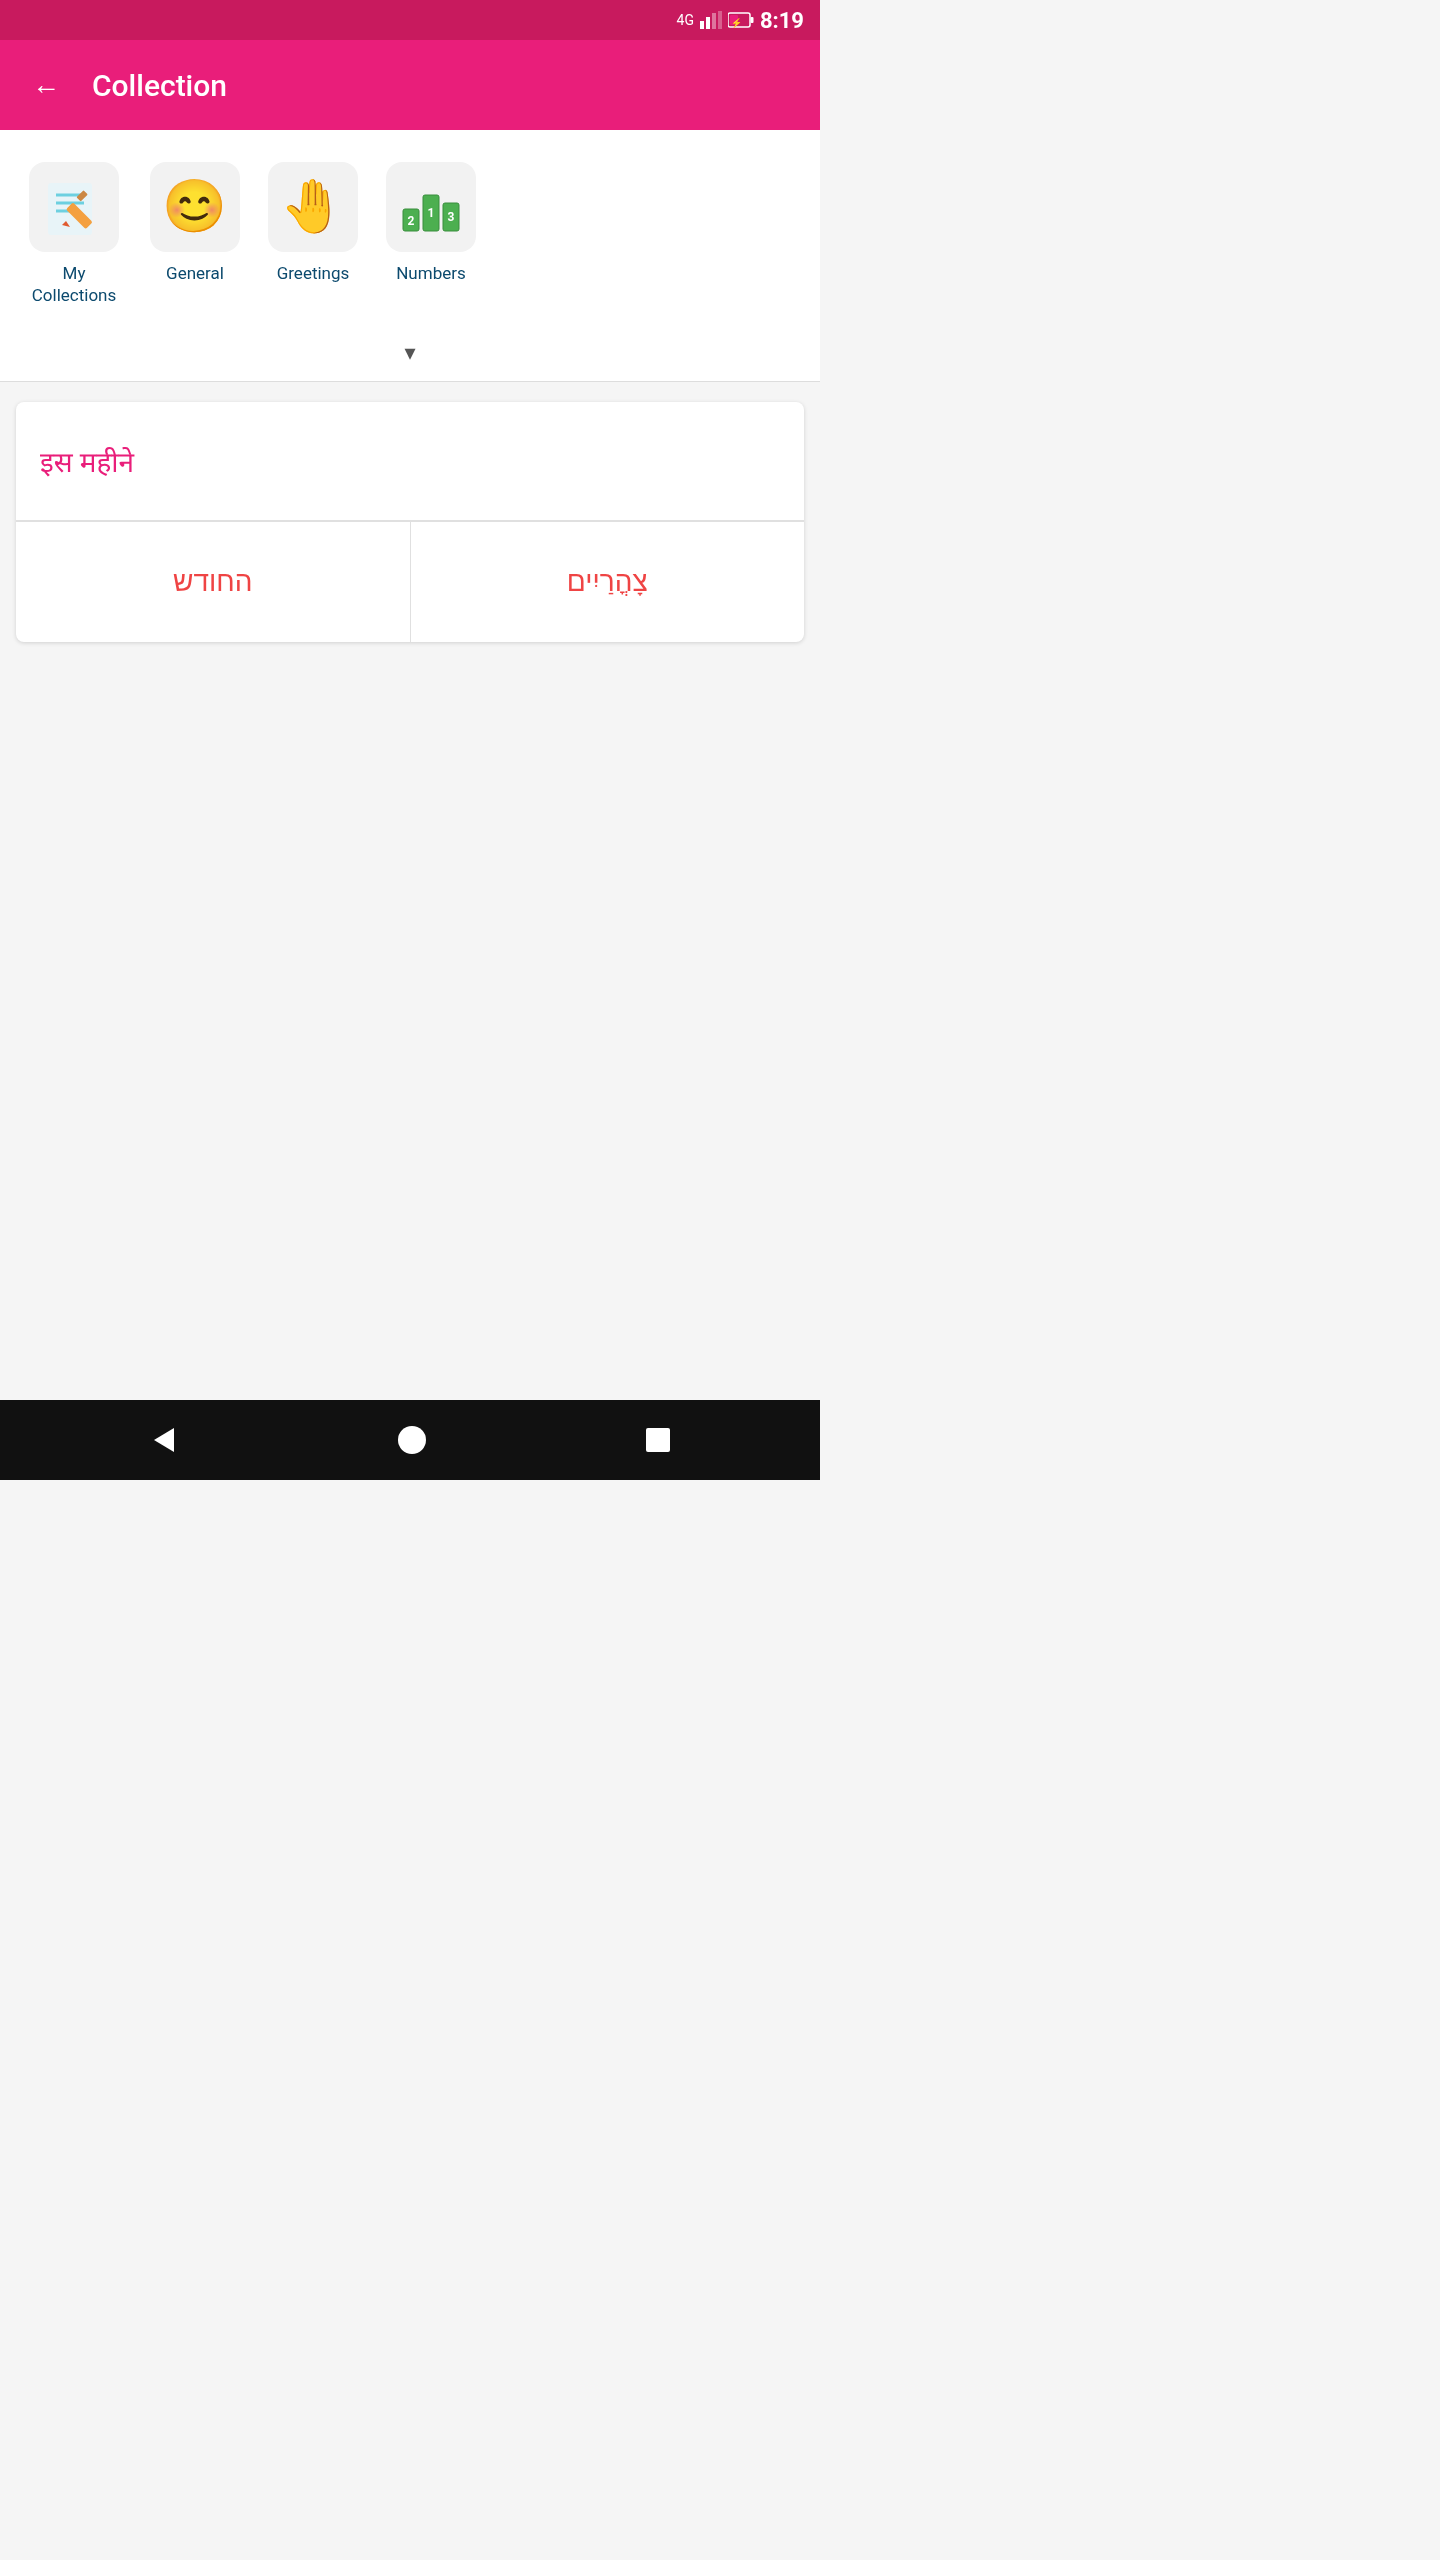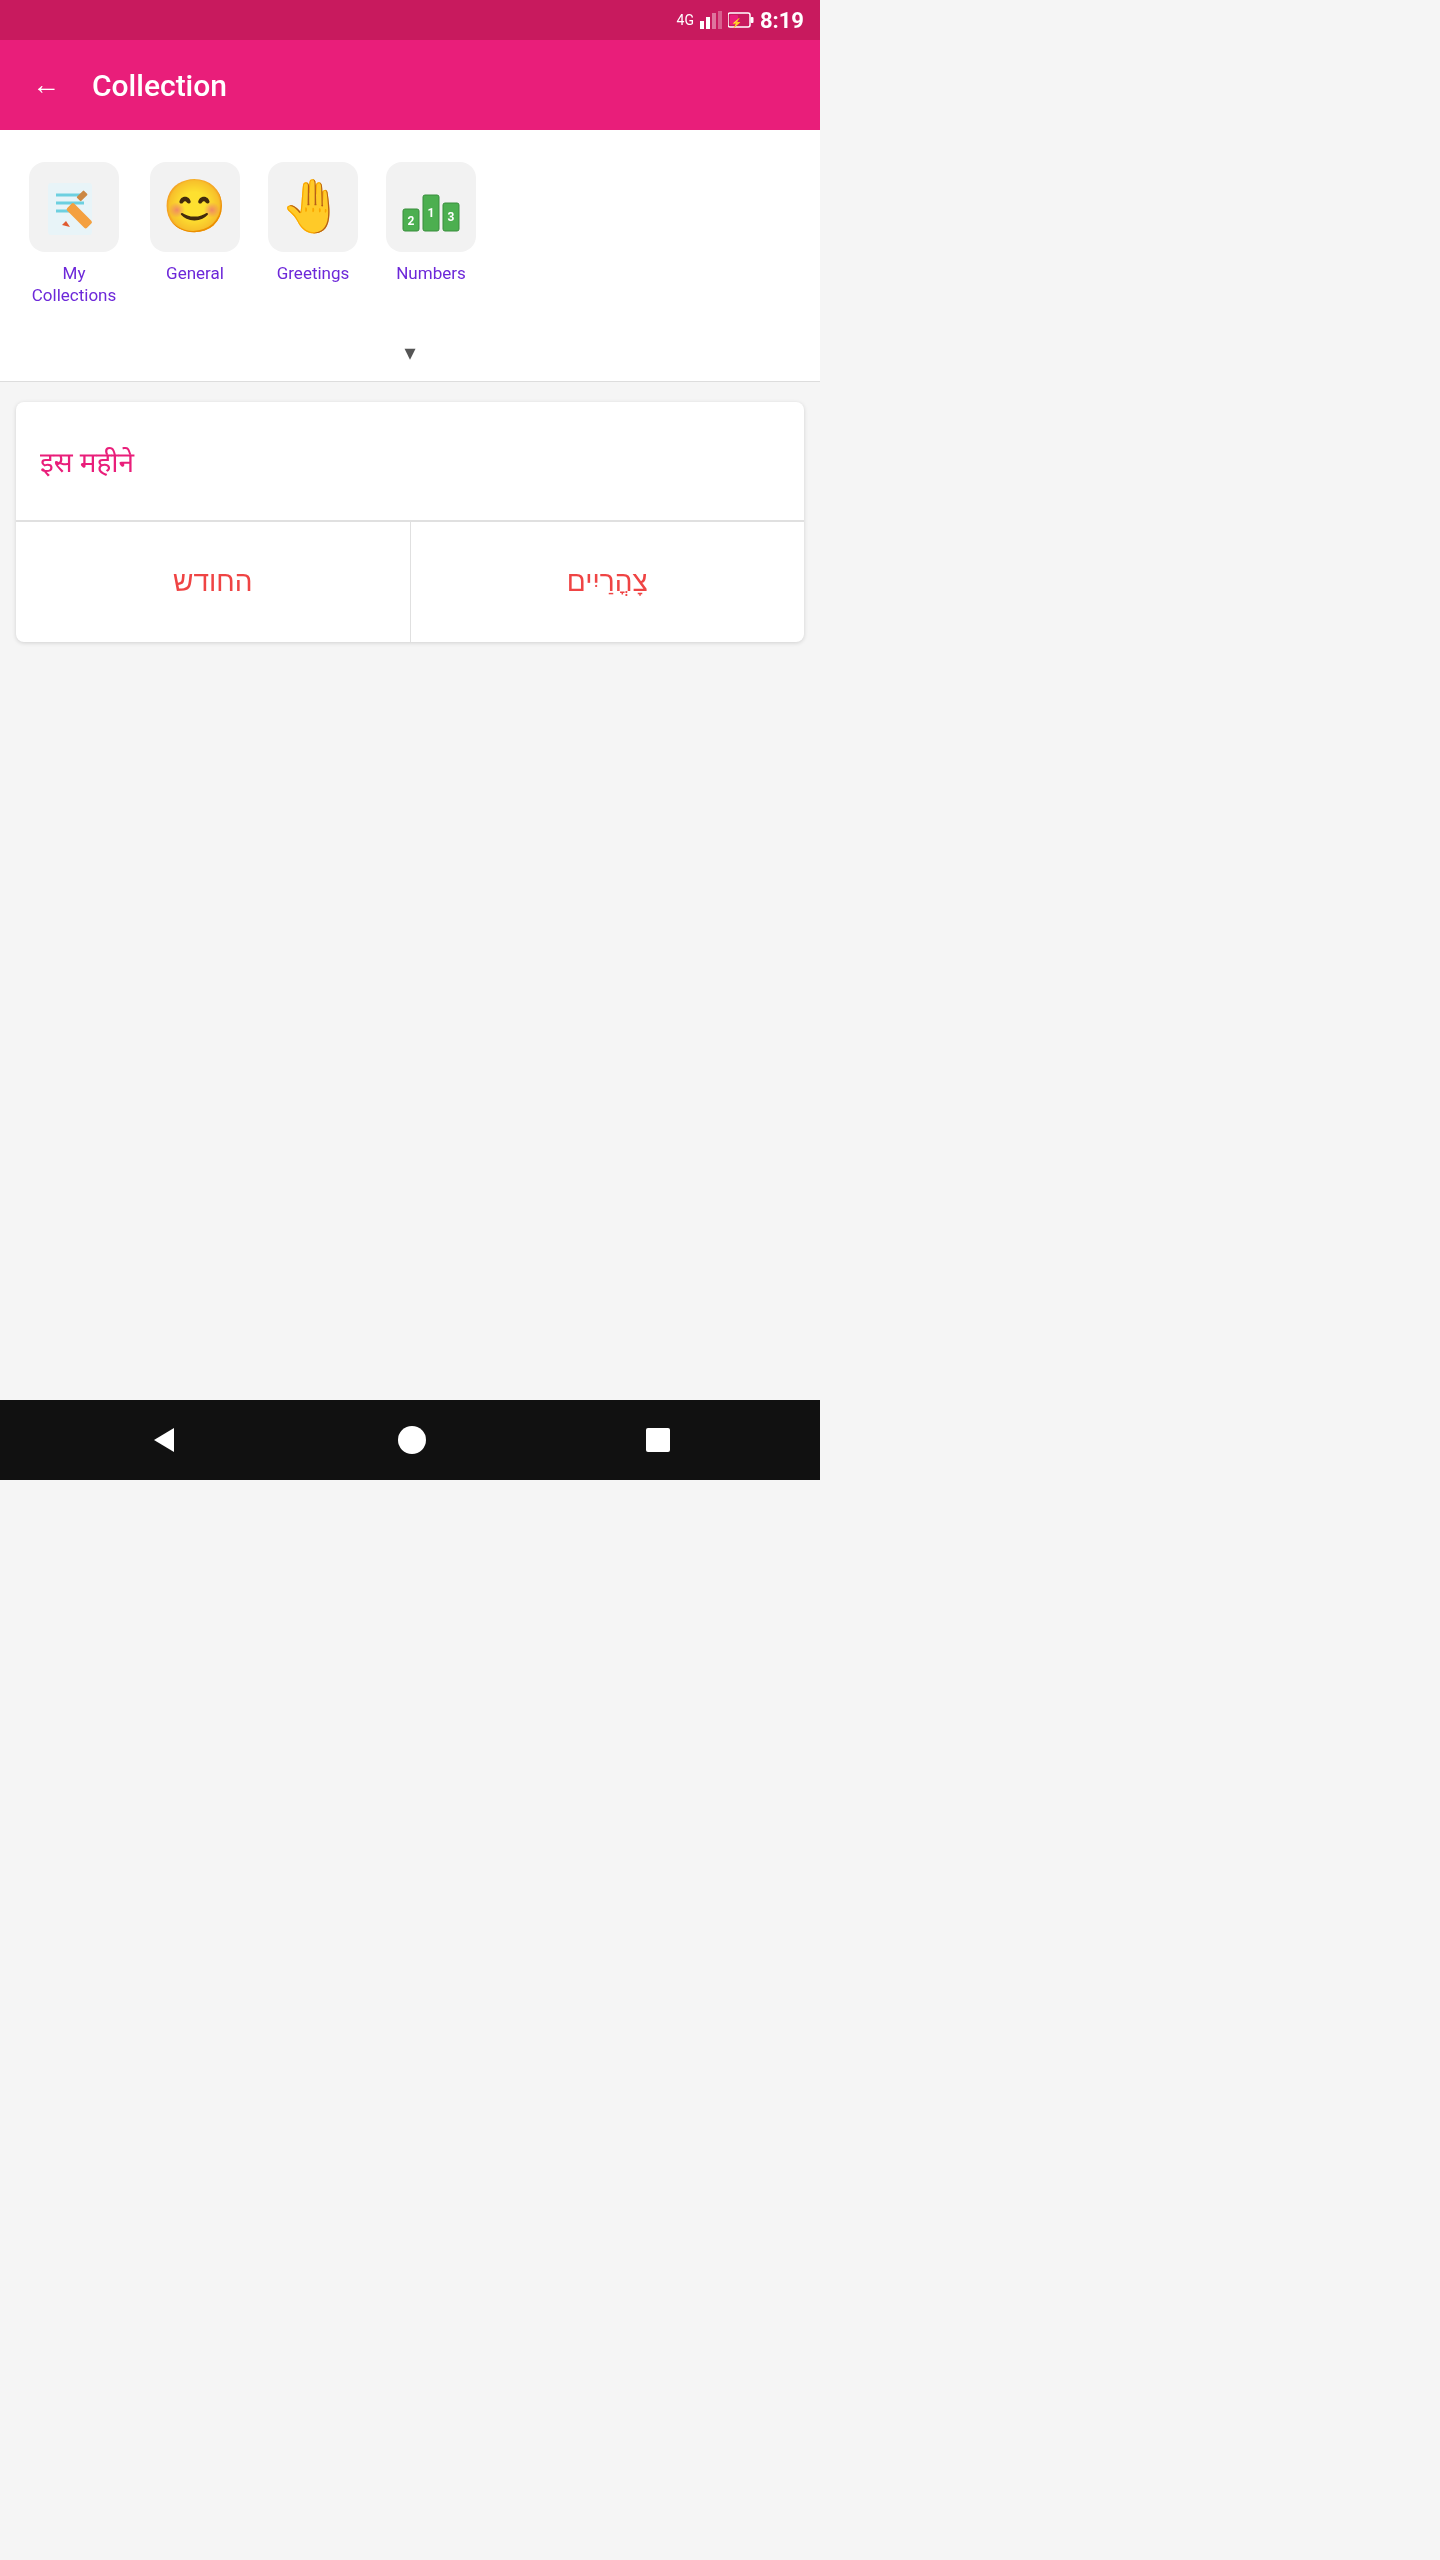--- a/index.html
+++ b/index.html
@@ -104,21 +104,21 @@
       background: #f2f2f2;
       display: flex;
       align-items: center;
       justify-content: center;
       margin-bottom: 10px;
       overflow: hidden;
     }
 
     .category-label {
       font-size: 17px;
-      color: #6d28d9;
+      color: #0c4a6e;
       text-align: center;
       line-height: 1.3;
       word-break: break-word;
       max-width: 100px;
     }
 
     
     .chevron-row {
       background: white;
       display: flex;

